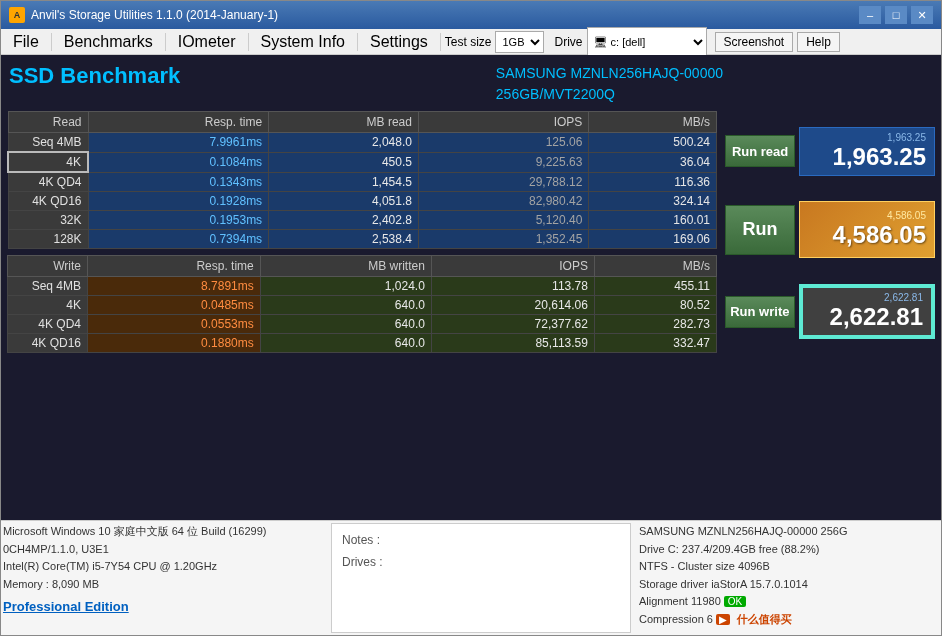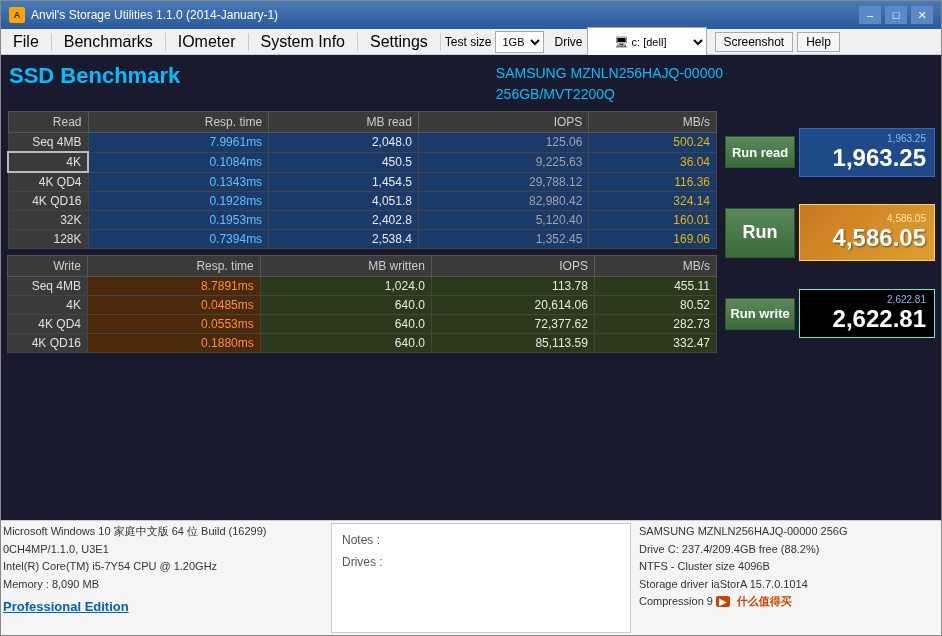--- a/index.html
+++ b/index.html
@@ -95,21 +95,20 @@
       background: white;
       padding: 0 2px;
     }
     .drive-select {
       height: 30px;
       font-size: 11px;
       border: 1px solid #aaa;
       background: white;
       padding: 0 2px;
       width: 120px;
-      text-align: center;
     }
     .screenshot-btn, .help-btn {
       padding: 2px 8px;
       font-size: 12px;
       border: 1px solid #aaa;
       background: #f5f5f5;
       cursor: pointer;
     }
     #ssd-title {
       color: #00bfff;
@@ -155,21 +154,21 @@
       color: #e0e0e0;
       text-align: right !important;
     }
     .row-label.highlighted {
       border: 2px solid #e0e0e0;
       background: #3a3a3a;
     }
     .cell-resp { background: #1a3a6a; color: #60c0ff; }
     .cell-mb { background: #1a3a6a; color: #e8e8e8; }
     .cell-iops { background: #1a3a6a; color: #a3a3a3; }
-    .cell-mbs { background: #1a3a6a; color: #eab308; }
+    .cell-mbs { background: #1a3a6a; color: #e5e5e5; }
     .cell-resp-w { background: #4a2a0a; color: #ff8c40; }
     .cell-mb-w { background: #2a3a1a; color: #e8e8e8; }
     .cell-iops-w { background: #2a3a1a; color: #e8e8e8; }
     .cell-mbs-w { background: #2a3a1a; color: #e8e8e8; }
 
     
     #score-panel {
       width: 200px;
       display: flex;
       flex-direction: column;
@@ -232,22 +231,22 @@
       font-size: 10px;
     }
     .score-box-gold .score-main {
       color: white;
       font-size: 24px;
       font-weight: bold;
       text-shadow: 1px 1px 2px rgba(0,0,0,0.5);
     }
     .score-box-blue2 {
       width: 170px;
-      background: #000000;
-      border: 1px solid #5eead4;
+      background: #404040;
+      border: 4px solid #5eead4;
       padding: 4px 8px;
       text-align: right;
     }
     .score-box-blue2 .score-sub {
       color: #8ab8e8;
       font-size: 10px;
     }
     .score-box-blue2 .score-main {
       color: white;
       font-size: 24px;
@@ -528,19 +527,23 @@
       <div>
         <span>Drives :</span>
       </div>
     </div>
     <div class="status-right">
       <div>SAMSUNG MZNLN256HAJQ-00000 256G</div>
       <div>Drive C: 237.4/209.4GB free (88.2%)</div>
       <div>NTFS - Cluster size 4096B</div>
       <div>Storage driver  iaStorA 15.7.0.1014</div>
       <div>
-        <span>Compression 9</span>
+        <span>Alignment 11980</span>
+        <span class="ok-badge">OK</span>
+      </div>
+      <div>
+        <span>Compression 6</span>
         <span style="background:#cc4400; color:white; padding:0 3px; font-size:10px; border-radius:2px;">▶</span>
         <span style="color:#cc4400; font-weight:bold; margin-left:4px;">什么值得买</span>
       </div>
     </div>
   </div>
 </div>
 
 </body></html>

